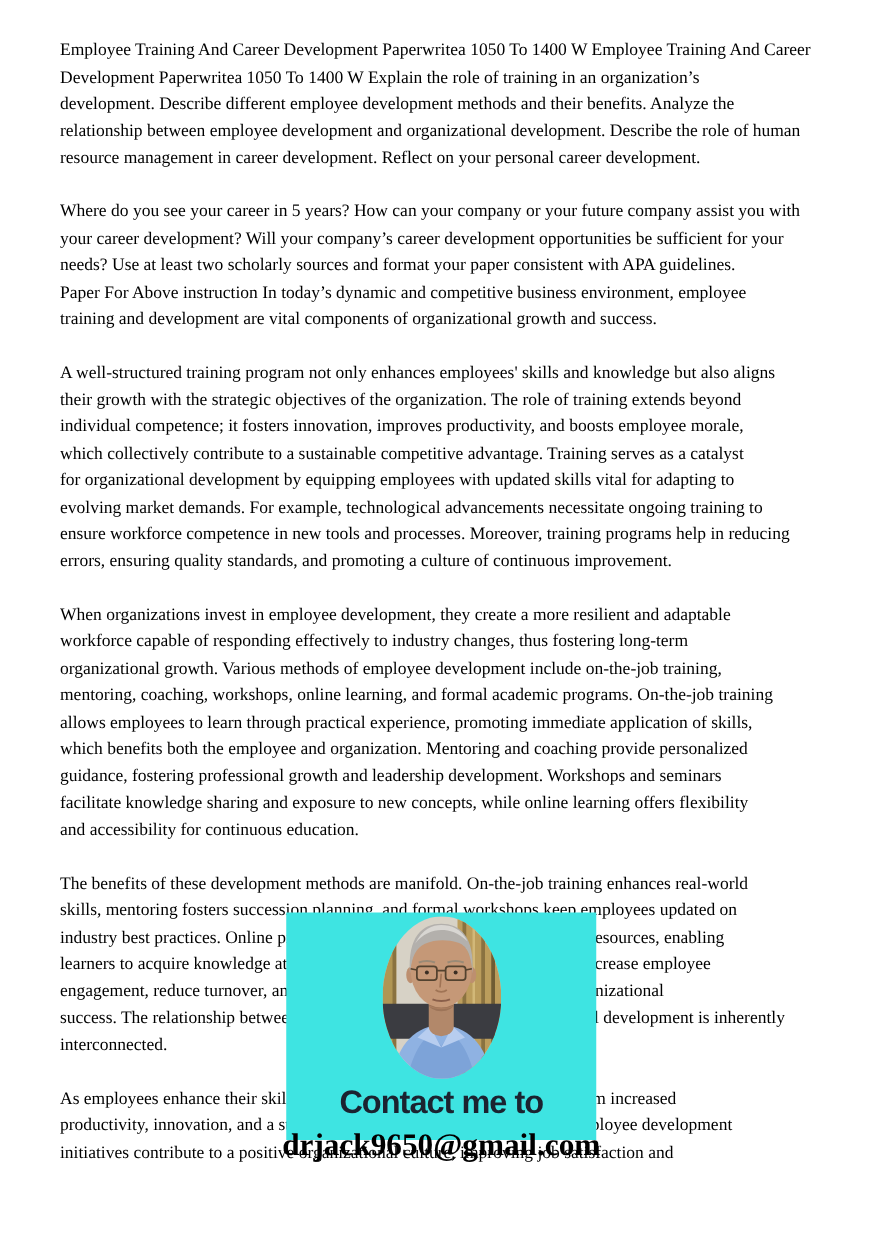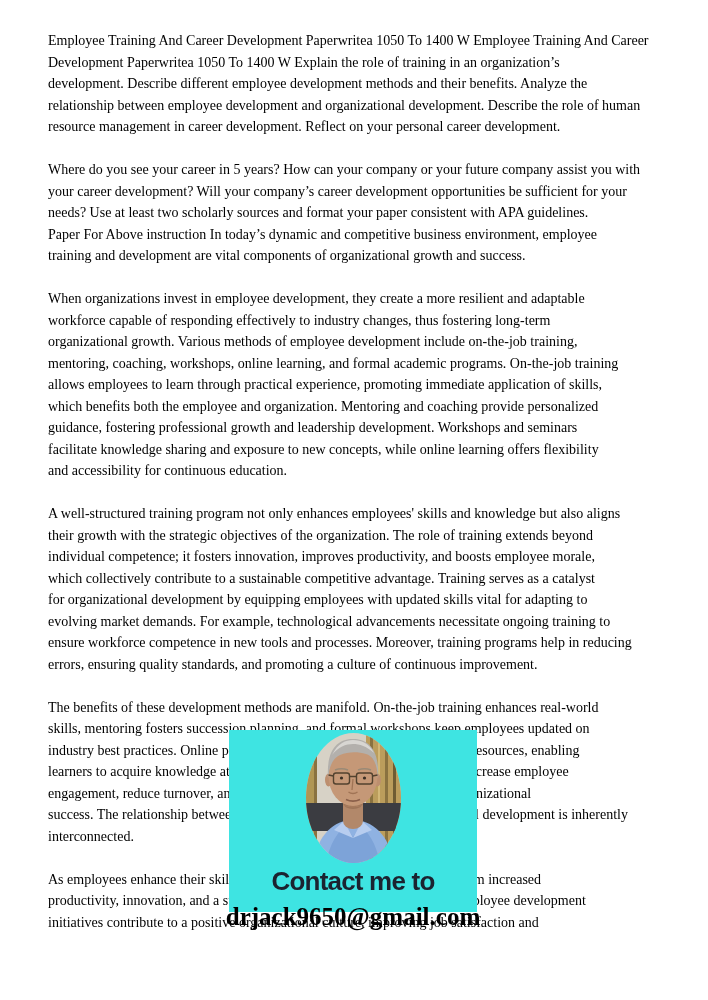--- a/index.html
+++ b/index.html
@@ -73,37 +73,37 @@
     <div class="para">Employee Training And Career Development Paperwritea 1050 To 1400 W Employee Training And Career
 Development Paperwritea 1050 To 1400 W Explain the role of training in an organization’s
 development. Describe different employee development methods and their benefits. Analyze the
 relationship between employee development and organizational development. Describe the role of human
 resource management in career development. Reflect on your personal career development.</div>
     <div class="para">Where do you see your career in 5 years? How can your company or your future company assist you with
 your career development? Will your company’s career development opportunities be sufficient for your
 needs? Use at least two scholarly sources and format your paper consistent with APA guidelines.
 Paper For Above instruction In today’s dynamic and competitive business environment, employee
 training and development are vital components of organizational growth and success.</div>
+    <div class="para">A well-structured training program not only enhances employees' skills and knowledge but also aligns
+their growth with the strategic objectives of the organization. The role of training extends beyond
+individual competence; it fosters innovation, improves productivity, and boosts employee morale,
+which collectively contribute to a sustainable competitive advantage. Training serves as a catalyst
+for organizational development by equipping employees with updated skills vital for adapting to
+evolving market demands. For example, technological advancements necessitate ongoing training to
+ensure workforce competence in new tools and processes. Moreover, training programs help in reducing
+errors, ensuring quality standards, and promoting a culture of continuous improvement.</div>
     <div class="para">When organizations invest in employee development, they create a more resilient and adaptable
 workforce capable of responding effectively to industry changes, thus fostering long-term
 organizational growth. Various methods of employee development include on-the-job training,
 mentoring, coaching, workshops, online learning, and formal academic programs. On-the-job training
 allows employees to learn through practical experience, promoting immediate application of skills,
 which benefits both the employee and organization. Mentoring and coaching provide personalized
 guidance, fostering professional growth and leadership development. Workshops and seminars
 facilitate knowledge sharing and exposure to new concepts, while online learning offers flexibility
 and accessibility for continuous education.</div>
-    <div class="para">A well-structured training program not only enhances employees' skills and knowledge but also aligns
-their growth with the strategic objectives of the organization. The role of training extends beyond
-individual competence; it fosters innovation, improves productivity, and boosts employee morale,
-which collectively contribute to a sustainable competitive advantage. Training serves as a catalyst
-for organizational development by equipping employees with updated skills vital for adapting to
-evolving market demands. For example, technological advancements necessitate ongoing training to
-ensure workforce competence in new tools and processes. Moreover, training programs help in reducing
-errors, ensuring quality standards, and promoting a culture of continuous improvement.</div>
     <div class="para">The benefits of these development methods are manifold. On-the-job training enhances real-world
 skills, mentoring fosters succession planning, and formal workshops keep employees updated on
 industry best practices. Online programs provide access to diverse learning resources, enabling
 learners to acquire knowledge at their own pace. These methods and tools increase employee
 engagement, reduce turnover, and build the competencies necessary for organizational
 success. The relationship between employee development and organizational development is inherently
 interconnected.</div>
     <div class="para">As employees enhance their skills and capabilities, organizations benefit from increased
 productivity, innovation, and a stronger competitive position. Moreover, employee development
 initiatives contribute to a positive organizational culture, improving job satisfaction and</div>

